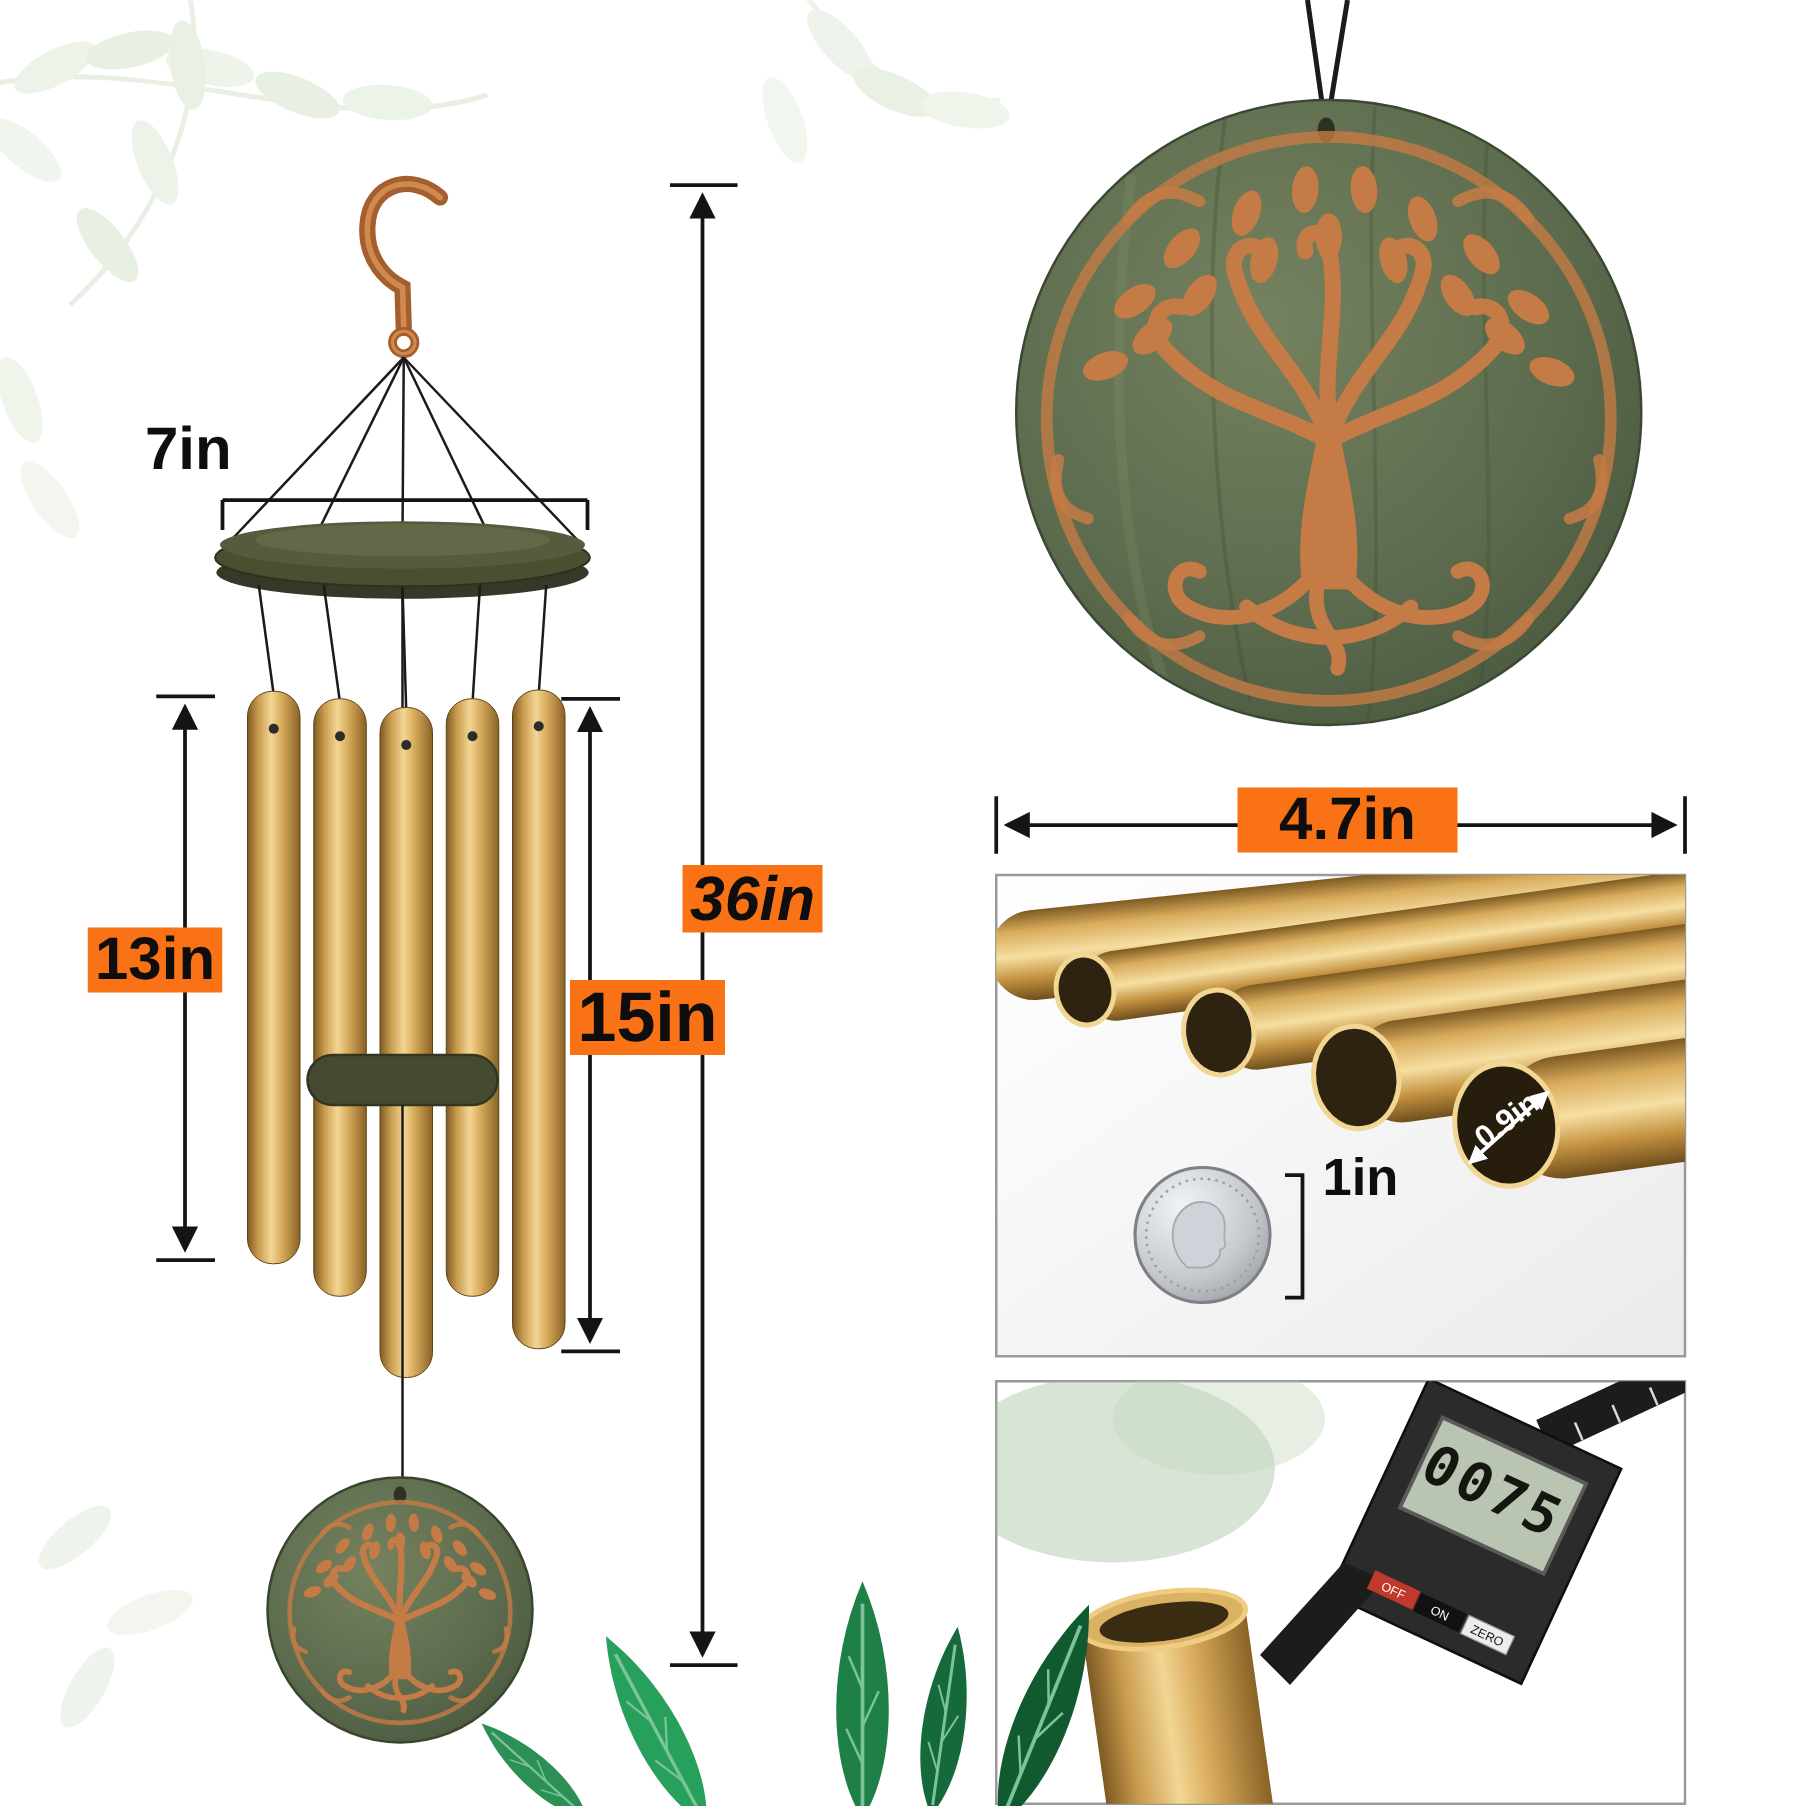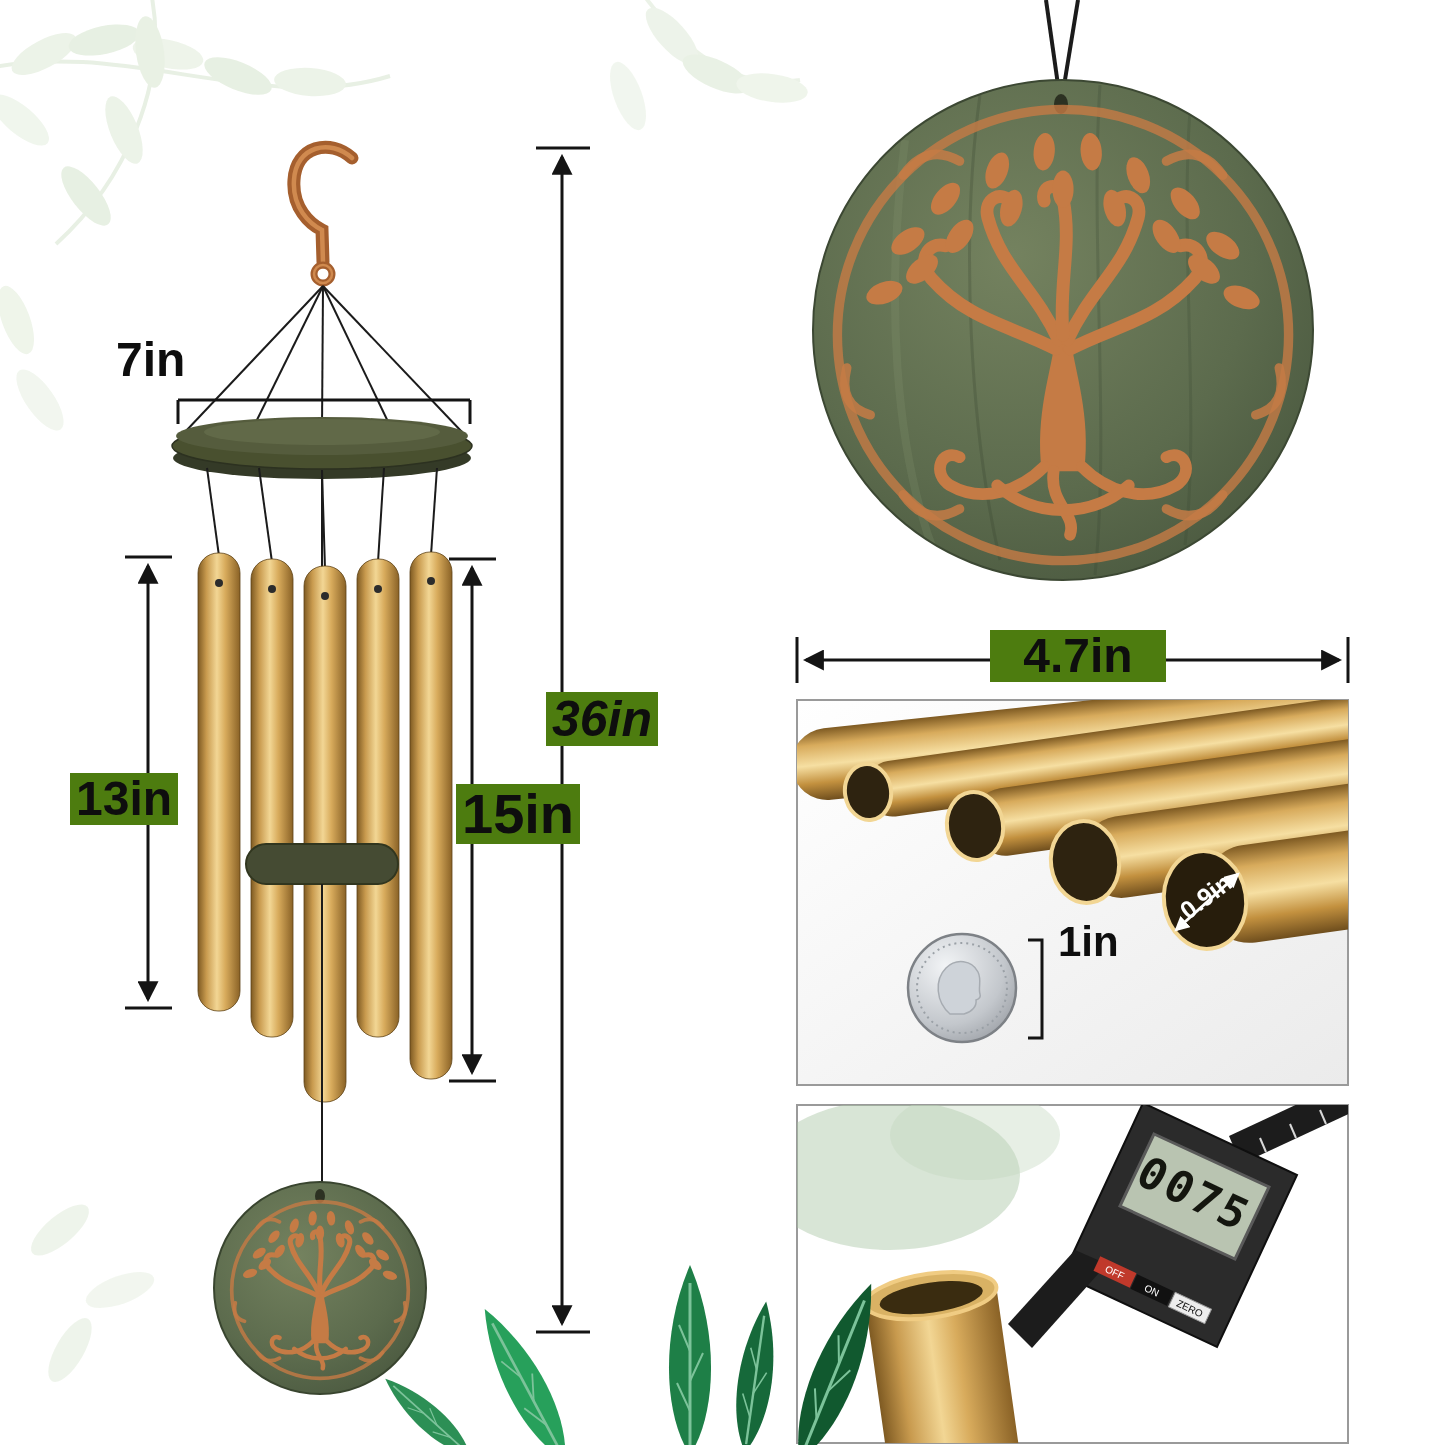--- a/index.html
+++ b/index.html
@@ -1,23 +1,23 @@
 <!DOCTYPE html>
 <html><head>
 <meta charset="utf-8">
 <style>
   html,body{margin:0;padding:0;background:#fff;}
   #stage{position:relative;width:1445px;height:1445px;background:#ffffff;overflow:hidden;
          font-family:"Liberation Sans",sans-serif;}
   #art{position:absolute;left:0;top:0;z-index:1;}
   .lbl{position:absolute;z-index:3;font-weight:700;color:#0e0e0e;line-height:1;white-space:nowrap;}
-  .lbl.bg{background:#4d7c0f;padding:2px 6px;}
+  .lbl.bg{background:#f97316;padding:2px 6px;}
   .lbl.center{text-align:center;}
   #lbl-7in{left:116px;top:336px;font-size:48px;}
-  #lbl-13in{left:70px;top:742px;font-size:48px;margin-top:31px;}
+  #lbl-13in{left:70px;top:742px;font-size:48px;}
   #lbl-15in{left:456px;top:784px;font-size:56px;}
   #lbl-36in{left:546px;top:692px;font-size:50px;font-style:italic;}
   #lbl-47in{left:990px;top:630px;width:164px;font-size:48px;}
   #lbl-1in{left:1058px;top:921px;font-size:42px;}
   #lbl-09in{left:1158px;top:884px;width:96px;font-size:25px;font-weight:700;color:#ffffff;
             transform:rotate(-37deg);text-align:center;background:transparent;}
   #lcd-value{left:1118px;top:1172px;width:152px;font-size:44px;text-align:center;
              font-family:"DejaVu Sans Mono",monospace;color:#14160f;letter-spacing:3px;
              transform:rotate(25deg) skewX(-4deg);font-weight:700;}
 </style>

